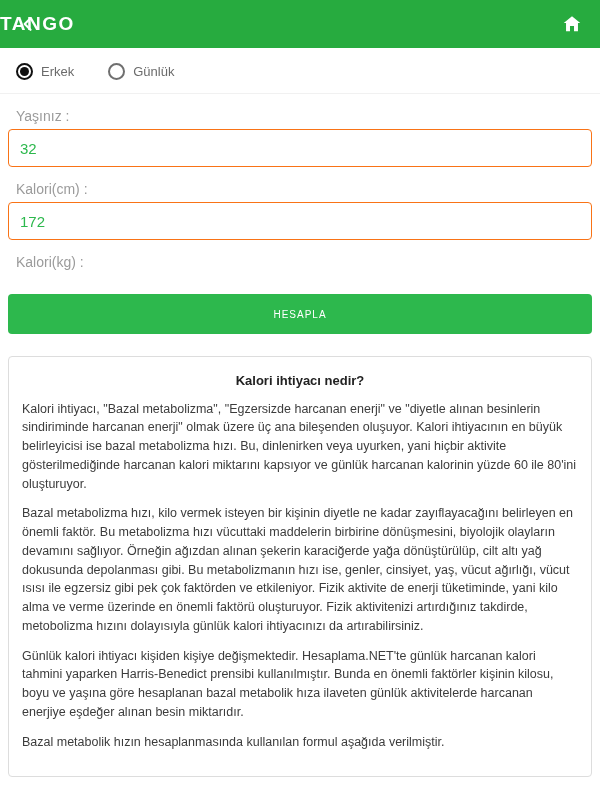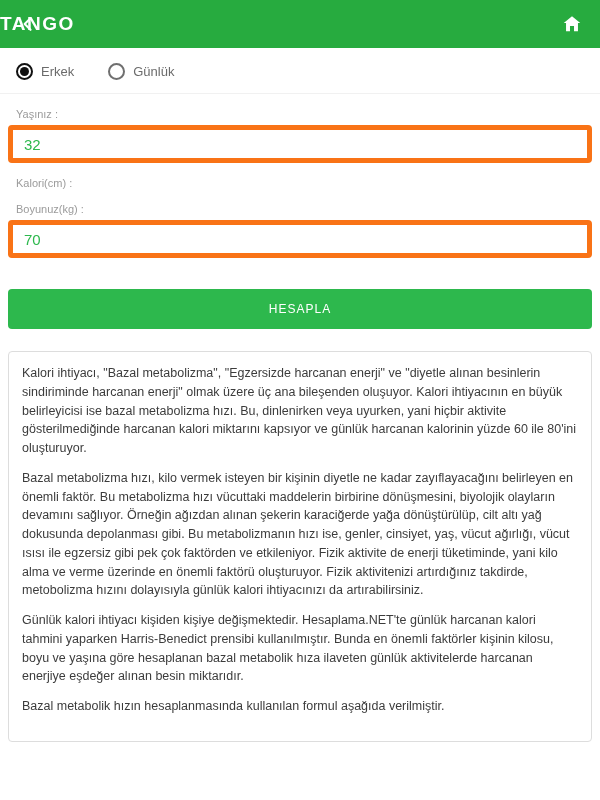--- a/index.html
+++ b/index.html
@@ -19,29 +19,29 @@
     border-bottom:1px solid #f1f1f1; }
   .radio-opt { display:flex; align-items:center; gap:8px; cursor:pointer; }
   .radio { width:17px; height:17px; border-radius:50%; border:2px solid #111;
     position:relative; flex:0 0 auto; }
   .radio.unchecked { border-color:#6f6f6f; }
   .radio.checked::after { content:""; position:absolute; inset:2px;
     border-radius:50%; background:#111; }
   .radio-label { font-size:13px; color:#6b6b6b; }
 
   
-  .field-label { font-size:11px; color:#9b9b9b; margin:14px 16px 5px; }
+  .field-label { font-size:14px; color:#9b9b9b; margin:14px 16px 5px; }
   .text-input { display:block; width:584px; margin:0 8px; height:38px;
-    border:5px solid #f97316; border-radius:4px; padding:0 11px;
+    border:1px solid #f97316; border-radius:4px; padding:0 11px;
     color:#2db84d; font-size:15px; font-family:"Liberation Sans", sans-serif;
     outline:none; background:#fff; }
 
-  .submit-btn { display:block; width:584px; margin:31px 8px 0; height:40px;
+  .submit-btn { display:block; width:584px; margin:24px 8px 0; height:40px;
     background:#2db84d; color:#fff; border:none; border-radius:4px;
-    font-size:12px; letter-spacing:1px; cursor:pointer;
+    font-size:10px; letter-spacing:1px; cursor:pointer;
     font-family:"Liberation Sans", sans-serif; }
 
   
   .info-card { margin:22px 8px 0; border:1px solid #ddd; border-radius:4px;
     padding:12px 13px 14px; color:#3c3c3c; font-size:12.5px; line-height:1.5; }
   .info-card h3 { font-size:13px; text-align:center; color:#222;
     margin:2px 0 9px; font-weight:bold; }
   .info-card p { margin-bottom:11px; }
 </style>
 </head>
@@ -70,26 +70,27 @@
     <span class="radio unchecked"></span>
     <span class="radio-label">Günlük</span>
   </div>
 </div>
 
 <div>
   <div class="field-label">Yaşınız :</div>
   <input class="text-input" type="text" value="32" style="">
 
   <div class="field-label">Kalori(cm) :</div>
+  <input class="text-input" type="text" value="172" style="">
 
-  <div class="field-label">Boyunuz(kg) :</div>
-  <input class="text-input" type="text" value="70" style="">
+  <div class="field-label">Kalori(kg) :</div>
 
   <button class="submit-btn">HESAPLA</button>
 </div>
 
 <div class="info-card">
+  <h3>Kalori ihtiyacı nedir?</h3>
   <p>Kalori ihtiyacı, "Bazal metabolizma", "Egzersizde harcanan enerji" ve "diyetle alınan besinlerin sindiriminde harcanan enerji" olmak üzere üç ana bileşenden oluşuyor. Kalori ihtiyacının en büyük belirleyicisi ise bazal metabolizma hızı. Bu, dinlenirken veya uyurken, yani hiçbir aktivite gösterilmediğinde harcanan kalori miktarını kapsıyor ve günlük harcanan kalorinin yüzde 60 ile 80'ini oluşturuyor.</p>
   <p>Bazal metabolizma hızı, kilo vermek isteyen bir kişinin diyetle ne kadar zayıflayacağını belirleyen en önemli faktör. Bu metabolizma hızı vücuttaki maddelerin birbirine dönüşmesini, biyolojik olayların devamını sağlıyor. Örneğin ağızdan alınan şekerin karaciğerde yağa dönüştürülüp, cilt altı yağ dokusunda depolanması gibi. Bu metabolizmanın hızı ise, genler, cinsiyet, yaş, vücut ağırlığı, vücut ısısı ile egzersiz gibi pek çok faktörden ve etkileniyor. Fizik aktivite de enerji tüketiminde, yani kilo alma ve verme üzerinde en önemli faktörü oluşturuyor. Fizik aktivitenizi artırdığınız takdirde, metobolizma hızını dolayısıyla günlük kalori ihtiyacınızı da artırabilirsiniz.</p>
   <p>Günlük kalori ihtiyacı kişiden kişiye değişmektedir. Hesaplama.NET'te günlük harcanan kalori tahmini yaparken Harris-Benedict prensibi kullanılmıştır. Bunda en önemli faktörler kişinin kilosu, boyu ve yaşına göre hesaplanan bazal metabolik hıza ilaveten günlük aktivitelerde harcanan enerjiye eşdeğer alınan besin miktarıdır.</p>
   <p>Bazal metabolik hızın hesaplanmasında kullanılan formul aşağıda verilmiştir.</p>
 
 </div>
 
 </body></html>

